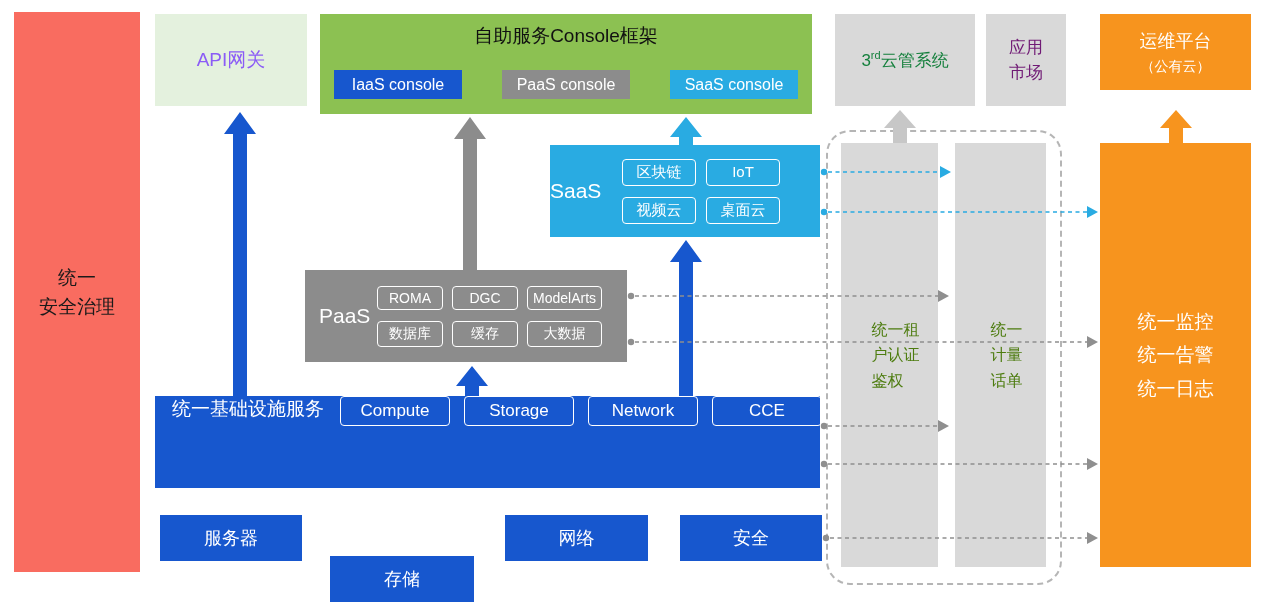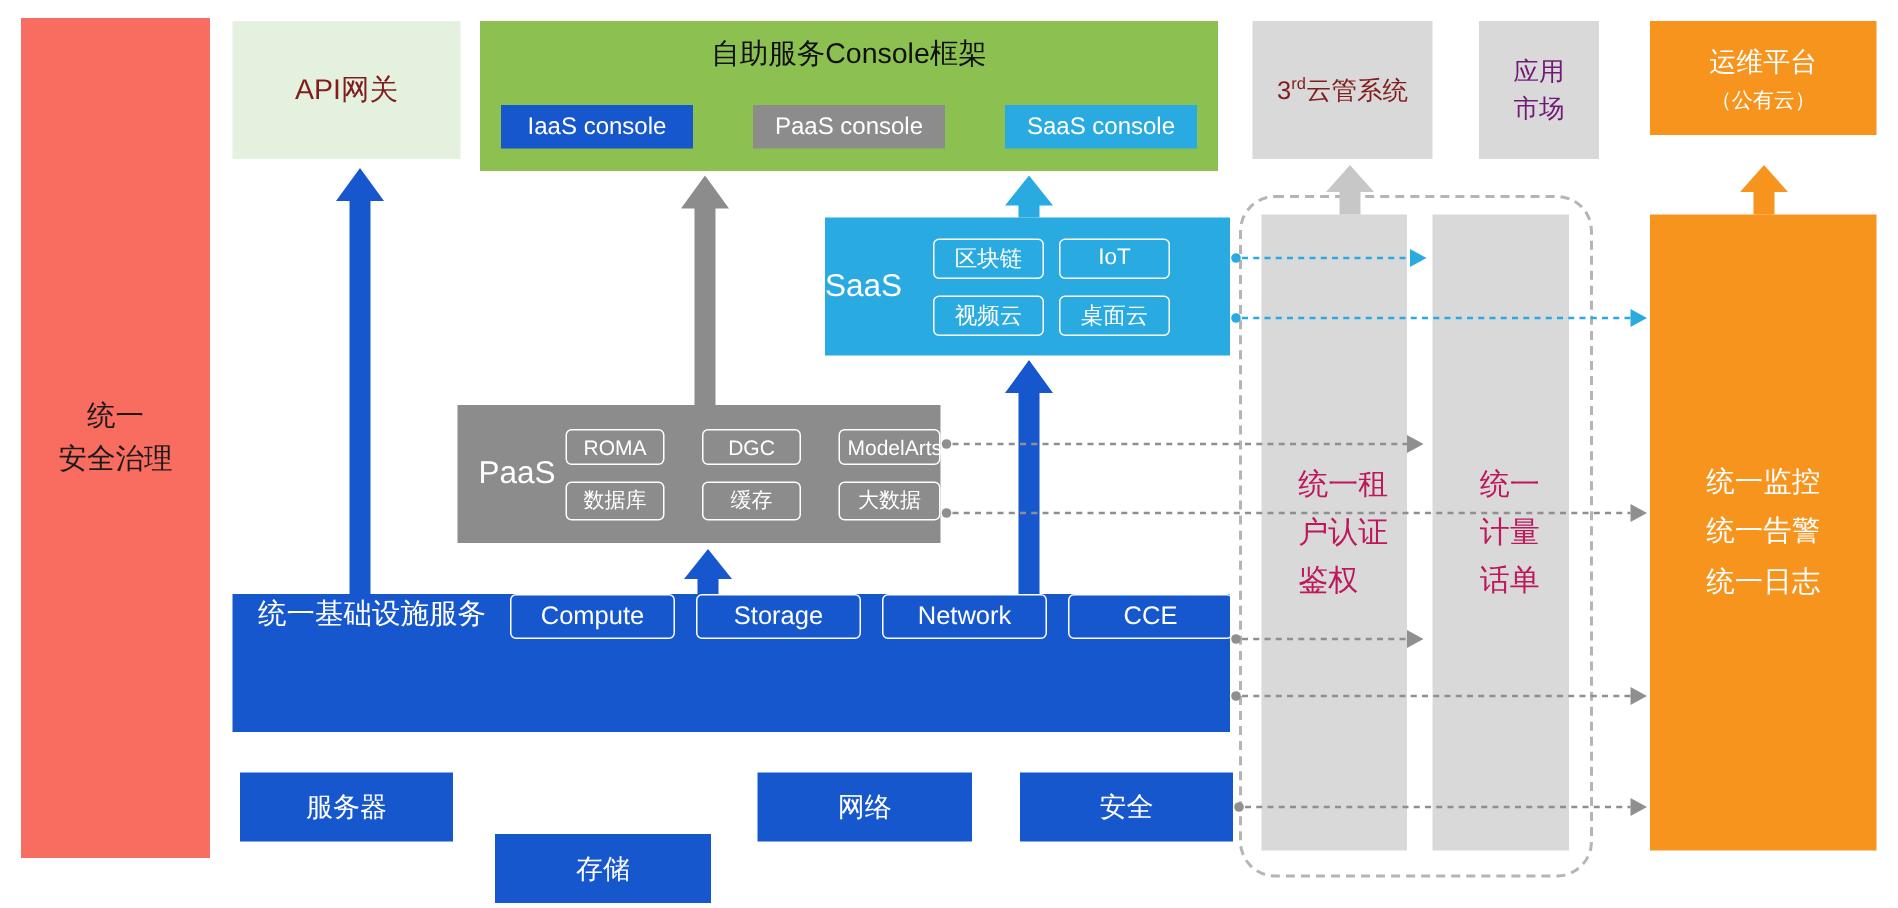--- a/index.html
+++ b/index.html
@@ -4,60 +4,60 @@
 <style>
   * { margin:0; padding:0; box-sizing:border-box; }
   html,body { background:#ffffff; }
   body { font-family:"Liberation Sans","DejaVu Sans",sans-serif; }
   #canvas { position:relative; width:1265px; height:605px; background:#fff; overflow:hidden; }
   .abs { position:absolute; }
   .center { display:flex; align-items:center; justify-content:center; }
   .pre { white-space:pre-line; }
 
   .security-bar { left:14px; top:12px; width:126px; height:560px; background:var(--red); color:#1a1a1a; font-size:19px; line-height:1.55; text-align:center; }
-  .api-gateway { left:155px; top:14px; width:152px; height:92px; background:var(--api-green); color:#7f1d1d; font-size:19px; }
+  .api-gateway { left:155px; top:14px; width:152px; height:92px; background:var(--api-green); color:#8b5cf6; font-size:19px; }
 
   .console-framework { left:320px; top:14px; width:492px; height:100px; background:var(--console-green); color:#111; }
   .console-title { text-align:center; font-size:19px; padding-top:9px; }
   .console-row { position:absolute; left:14px; right:14px; top:56px; display:flex; justify-content:space-between; }
   .chip { width:128px; height:29px; color:#fff; font-size:16px; display:flex; align-items:center; justify-content:center; }
   .chip-iaas { background:var(--blue); }
   .chip-paas { background:var(--gray); }
   .chip-saas { background:var(--cyan); }
 
-  .third-party { left:835px; top:14px; width:120px; height:92px; background:var(--light-gray); color:#7f1d1d; font-size:17px; }
+  .third-party { left:835px; top:14px; width:140px; height:92px; background:var(--light-gray); color:#15803d; font-size:17px; }
   .third-party sup { font-size:11px; line-height:0; }
   .app-market { left:986px; top:14px; width:80px; height:92px; background:var(--light-gray); color:#701a75; font-size:17px; line-height:1.5; text-align:center; }
   .ops-platform { left:1100px; top:14px; width:151px; height:76px; background:var(--orange); color:#fff; flex-direction:column; }
   .ops-line1 { font-size:18px; }
   .ops-line2 { font-size:14px; margin-top:5px; }
 
   .saas-box { left:550px; top:145px; width:270px; height:92px; background:var(--cyan); color:#fff; display:flex; align-items:center; }
   .saas-label { font-size:21px; margin-left:0; flex:0 0 72px; }
   .pill-grid2 { display:grid; grid-template-columns:auto auto; gap:11px 10px; }
   .pill { border:1.5px solid #fff; border-radius:4px; font-size:15px; text-align:center; padding:3px 8px; min-width:74px; }
 
   .paas-box { left:305px; top:270px; width:322px; height:92px; background:var(--gray); color:#fff; display:flex; align-items:center; }
   .paas-label { font-size:21px; margin-left:14px; flex:0 0 58px; }
-  .pill-grid3 { display:grid; grid-template-columns:auto auto auto; gap:11px 25px; }
+  .pill-grid3 { display:grid; grid-template-columns:auto auto auto; gap:11px 9px; }
   .pill-sm { border:1.5px solid #fff; border-radius:4px; font-size:14px; text-align:center; padding:3px 5px; min-width:66px; }
 
   .infra-box { left:155px; top:396px; width:665px; height:92px; background:var(--blue); color:#fff; display:flex; align-items:flex-start; }
   .infra-label { font-size:19px; margin:0 16px 0 17px; white-space:nowrap; }
   .infra-items { display:flex; gap:14px; }
   .pill-lg { border:1.5px solid #fff; border-radius:4px; font-size:17px; text-align:center; padding:4px 0; width:110px; }
 
   .hw { top:515px; height:46px; background:var(--blue); color:#fff; font-size:18px; }
   .hw-server { left:160px; width:142px; }
   .hw-storage { left:330px; width:144px;margin-top:41px; }
   .hw-network { left:505px; width:143px; }
   .hw-security { left:680px; width:142px; }
 
   .dashed-wrap { left:826px; top:130px; width:236px; height:455px; border:2px dashed #b5b5b5; border-radius:24px; }
-  .vbar { top:143px; height:424px; background:var(--light-gray); color:#be185d; font-size:20px; line-height:1.6;padding-left:12px; }
+  .vbar { top:143px; height:424px; background:var(--light-gray); color:#4d7c0f; font-size:16px; line-height:1.6;padding-left:12px; }
   .vbar .pre { text-align:left; }
   .auth-bar { left:841px; width:97px; }
   .metering-bar { left:955px; width:91px; }
   .monitoring-bar { left:1100px; top:143px; width:151px; height:424px; background:var(--orange); color:#fff; font-size:19px; line-height:1.75; }
   .monitoring-bar .pre { text-align:left; }
 
   #overlay { position:absolute; left:0; top:0; width:1265px; height:605px; pointer-events:none; }
   .fill-blue { fill:var(--blue); } .fill-gray { fill:var(--gray); } .fill-cyan { fill:var(--cyan); }
   .fill-orange { fill:var(--orange); } .fill-lgray { fill:#c7c7c7; }
   .dash { fill:none; stroke-width:1.6; stroke-dasharray:4 3.5; }

